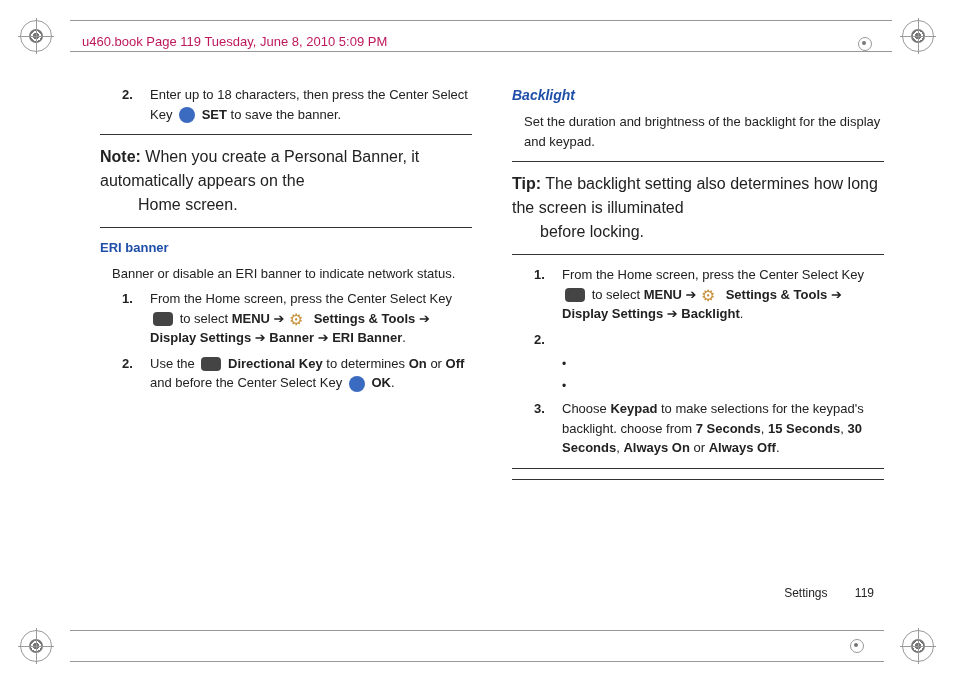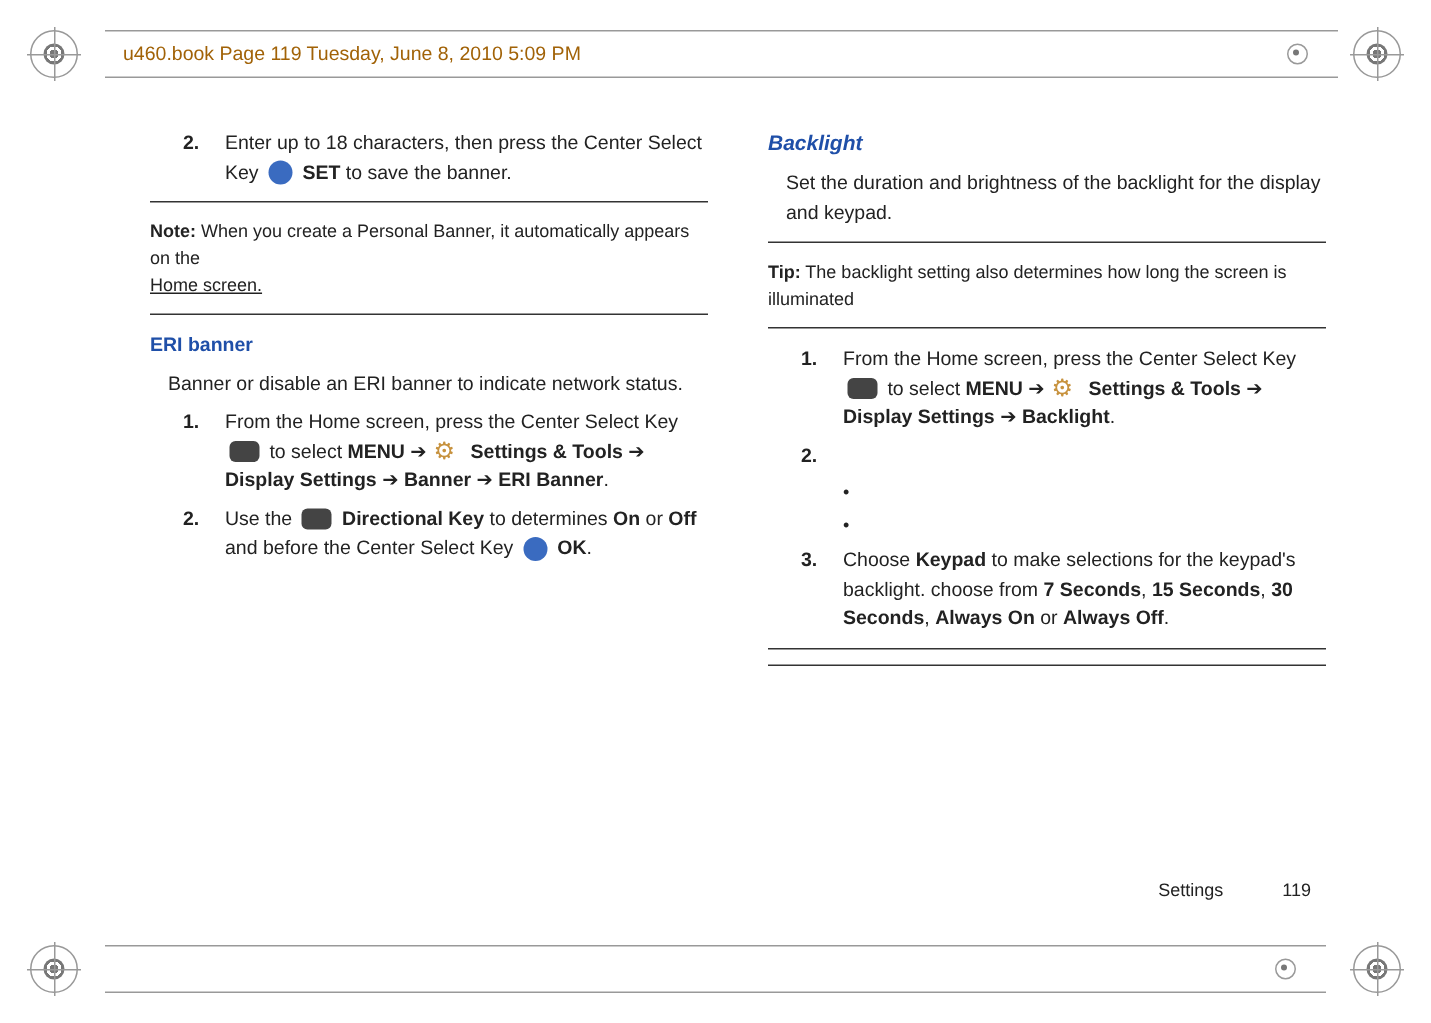--- a/index.html
+++ b/index.html
@@ -50,24 +50,24 @@
   .cm-br { bottom: 20px; right: 20px; }
   .printer-bar {
     position: absolute;
     top: 20px;
     left: 70px;
     right: 62px;
     height: 30px;
     border-top: 1px solid #999;
     border-bottom: 1px solid #999;
     display: flex;
-    align-items: center;
+    align-items: flex-end;
     padding-left: 12px;
     font-size: 13px;
-    color: #a16207;
+    color: #be185d;
   }
   .printer-bar .dot {
     position: absolute;
     right: 20px;
     width: 12px;
     height: 12px;
     border: 1px solid #999;
     border-radius: 50%;
   }
   .printer-bar .dot::after {
@@ -137,27 +137,27 @@
   .bullet-dot {
     width: 14px;
     flex-shrink: 0;
   }
   .hr {
     border: none;
     border-top: 1px solid #333;
     margin: 10px 0;
   }
   .note-row {
-    font-size: 12px;
+    font-size: 16px;
   }
   .note-lbl {
     font-weight: bold;
   }
   .note-body-indent {
-    text-decoration: underline;
+    margin-left: 38px;
   }
   .tip-body-indent {
     margin-left: 28px;
   }
   .sec-heading {
     color: #1f4fa8;
     font-weight: bold;
     font-size: 13px;
     margin: 10px 0 6px 0;
   }
@@ -206,21 +206,21 @@
     font-size: 16px;
   }
   b { font-weight: bold; }
   .footer-text {
     position: absolute;
     bottom: 0px;
     right: 10px;
     font-size: 12px;
     color: #222;
   }
-  .footer-text .sec { margin-right: 36px; }
+  .footer-text .sec { margin-right: 24px; }
 </style>
 </head>
 <body>
 
 <div class="crop-mark cm-tl">
     <div class="inner"></div>
   </div>
 <div class="crop-mark cm-tr">
     <div class="inner"></div>
   </div>
@@ -284,20 +284,21 @@
   </div>
 
   <div class="col">
 
     <div class="sec-heading-italic">Backlight</div>
     <p class="para">Set the duration and brightness of the backlight for the display and keypad.</p>
 
     <hr class="hr">
     <div class="note-row">
       <b class="note-lbl">Tip:</b><span> The backlight setting also determines how long the screen is illuminated</span>
+      <div class="tip-body-indent">before locking.</div>
     </div>
     <hr class="hr">
 
     <div class="num-item">
       <div class="num">1.</div>
       <div class="step-body">
         <span>From the Home screen, press the Center Select Key </span><span class="key-rect"></span>
         <span>to select </span><b>MENU</b><span> ➔ </span><span class="gear-icon"></span>
         <b>Settings &amp; Tools</b><span> ➔ </span><b>Display Settings</b><span> ➔ </span><b>Backlight</b><span>.</span>
       </div>

